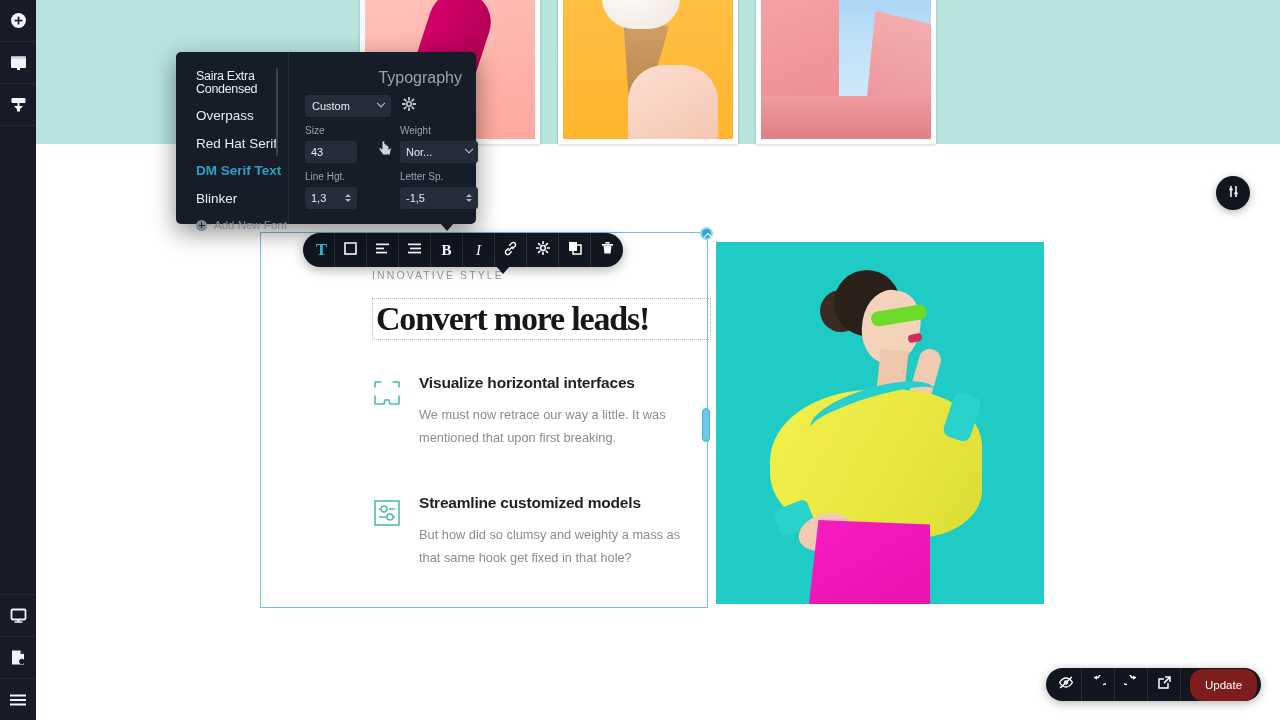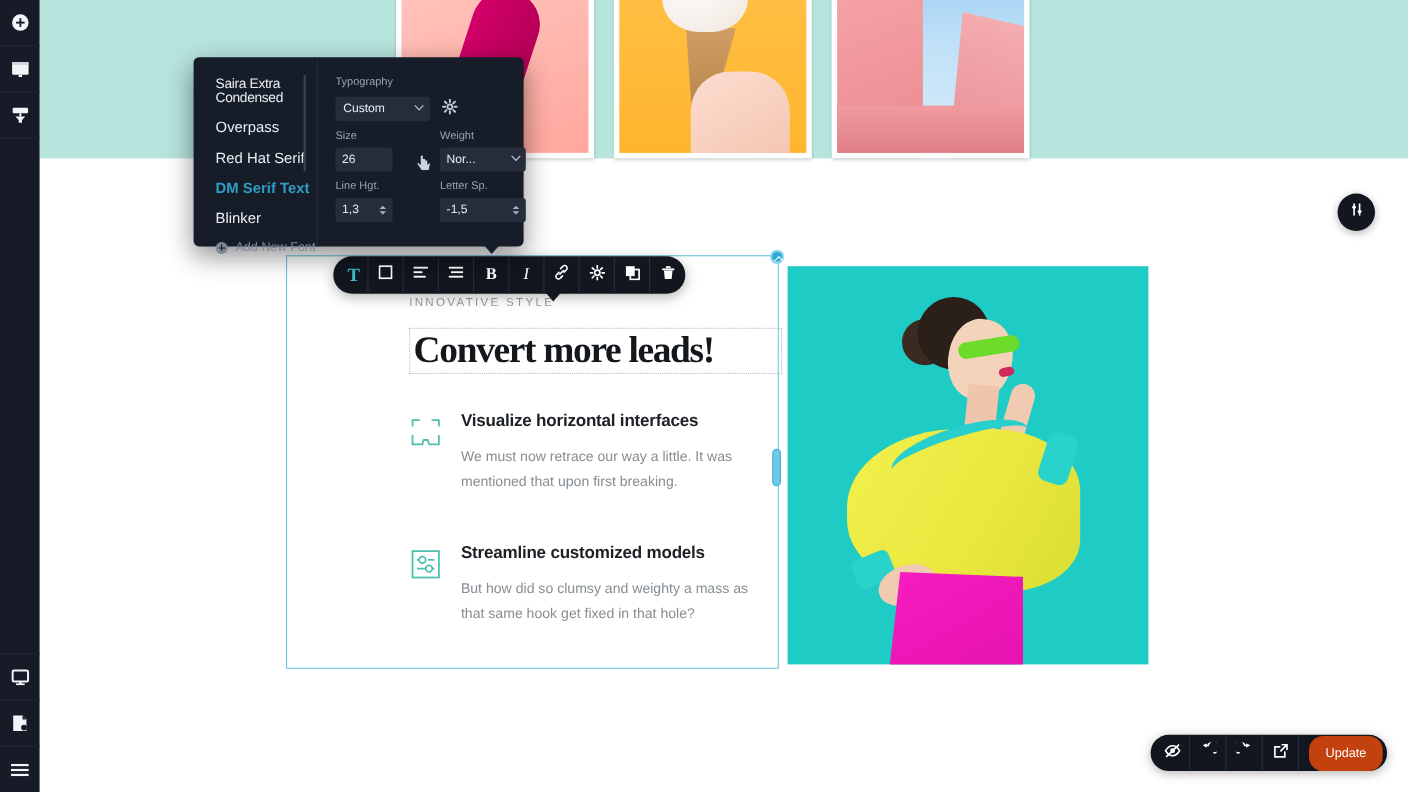--- a/index.html
+++ b/index.html
@@ -302,21 +302,21 @@
   .plus-circ:before { left:2.5px; top:5px; width:6px; height:1.5px; }
   .plus-circ:after { left:4.7px; top:2.7px; width:1.5px; height:6px; }
   .f-scrollbar {
     position:absolute; right: 10px; top: 16px;
     width: 2.5px; height: 88px; border-radius: 2px;
     background: #3a4250;
   }
 
   .typo-right { flex: 1; padding: 17px 14px 0 16px; position: relative; }
   .typo-label {
-    font-size: 10px; color: #9aa3b0; margin-bottom: 8px;
+    font-size: 16px; color: #9aa3b0; margin-bottom: 8px; text-align: right;
   }
   .sel-row { display: flex; align-items: center; gap: 11px; }
   .sel-box {
     width: 86px; height: 22px; border-radius: 3px;
     background: #262d3a; color: #e7ecf2;
     font-size: 11px;
     display: flex; align-items: center; justify-content: space-between;
     padding: 0 7px; cursor: pointer;
   }
   .chev { width: 6px; height: 6px; border-right:1.3px solid #c3cad4; border-bottom:1.3px solid #c3cad4; transform: rotate(45deg) translate(-2px,-2px); }
@@ -363,21 +363,21 @@
     width: 33px; height: 33px;
     display: flex; align-items: center; justify-content: center;
     border-right: 1px solid #262e3b;
     cursor: pointer; color: #fff;
   }
   .ab-btn.first { width: 36px; padding-left: 4px; }
   .update-btn {
     margin-left: 9px;
     height: 25px; padding: 16px 15px;
     border-radius: 13px;
-    background: #c2410c; color: #fff;
+    background: #7f1d1d; color: #fff;
     font-size: 11.5px;
     display: flex; align-items: center; justify-content: center;
     cursor: pointer;
   }
 </style>
 </head>
 <body>
 <div id="root">
 
 <div class="canvas">
@@ -556,21 +556,21 @@
           <circle cx="7" cy="7" r="2.2" fill="none" stroke="#c3cad4" stroke-width="1.6"></circle>
           <path d="M7 0.6v2.2 M7 11.2v2.2 M0.6 7h2.2 M11.2 7h2.2 M2.4 2.4l1.5 1.5 M10.1 10.1l1.5 1.5 M11.6 2.4l-1.5 1.5 M3.9 10.1l-1.5 1.5" stroke="#c3cad4" stroke-width="1.8" stroke-linecap="round"></path>
         </svg>
       </span>
     </div>
 
     <div class="fields">
       <div>
         <div class="fld-label">Size</div>
         <div class="fld-box">
-          <span>26</span>
+          <span>43</span>
         </div>
       </div>
       <div>
         <div class="fld-label">Weight</div>
         <div class="fld-box wide">
           <span>Nor...</span>
           <span class="chev"></span>
         </div>
       </div>
       <div>

